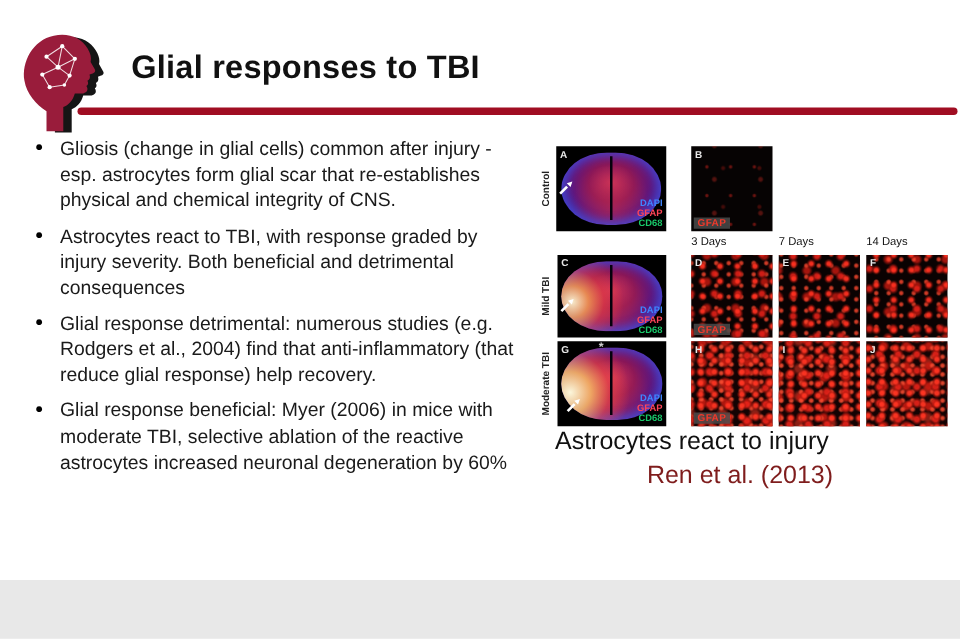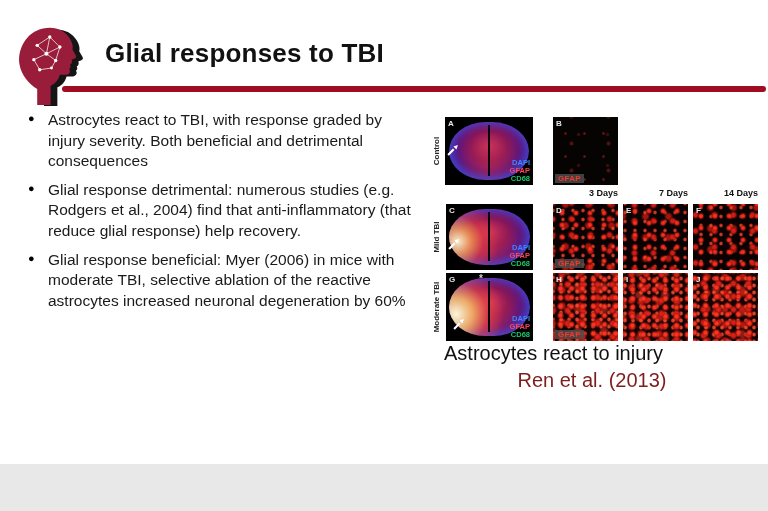--- a/index.html
+++ b/index.html
@@ -17,21 +17,21 @@
   .marker{flex:0 0 12px;margin-top:3px;font-size:11px;line-height:1;color:#000;}
   .marker::before{content:"●";}
   .btext{flex:1;font-size:15.5px;line-height:1.33;color:#1a1a1a;margin-left:8px;}
 
   
   .figure{position:absolute;left:430px;top:110px;width:338px;height:300px;}
   .panel{position:absolute;overflow:hidden;background:#000;}
   .plabel{position:absolute;top:2px;left:3px;font-size:8px;font-weight:bold;color:#e8e8e8;z-index:4;}
   .rowlabel{position:absolute;height:12px;text-align:center;font-size:8px;font-weight:bold;color:#222;
             transform:rotate(-90deg);white-space:nowrap;}
-  .colhead{position:absolute;top:78px;width:65px;text-align:right;font-size:9px;font-weight:bold;color:#111;}
+  .colhead{position:absolute;top:78px;width:65px;text-align:left;font-size:9px;font-weight:normal;color:#111;}
 
   
   .ellipse{position:absolute;left:4%;top:7%;width:92%;height:86%;border-radius:50%/55%;
     background:
       radial-gradient(ellipse at 50% 75%, rgba(200,45,75,.55) 0%, rgba(0,0,0,0) 55%),
       radial-gradient(ellipse at 50% 42%, rgba(215,55,95,.95) 0%, rgba(150,25,95,.92) 32%,
         rgba(105,25,135,.92) 55%, rgba(55,45,180,.95) 78%, rgba(22,18,75,1) 96%);
     box-shadow:inset 0 0 7px 3px rgba(75,75,215,.75);}
   .ellipse::after{content:"";position:absolute;left:calc(50% - 1px);top:6%;width:2px;height:87%;background:#05010c;}
   .ellipse.injury::before{content:"";position:absolute;inset:0;border-radius:inherit;
@@ -96,20 +96,24 @@
       <circle cx="33" cy="58" r="2"></circle>
         <circle cx="47" cy="56" r="1.7"></circle>
     </g>
   </svg>
   <div class="title">Glial responses to TBI</div>
   <div class="rule"></div>
 
   <div class="bullets">
     <div class="bullet">
       <span class="marker"></span>
+      <span class="btext">Gliosis (change in glial cells) common after injury - esp. astrocytes form glial scar that re-establishes physical and chemical integrity of CNS.</span>
+    </div>
+    <div class="bullet">
+      <span class="marker"></span>
       <span class="btext">Astrocytes react to TBI, with response graded by injury severity. Both beneficial and detrimental consequences</span>
     </div>
     <div class="bullet">
       <span class="marker"></span>
       <span class="btext">Glial response detrimental: numerous studies (e.g. Rodgers et al., 2004) find that anti-inflammatory (that reduce glial response) help recovery.</span>
     </div>
     <div class="bullet">
       <span class="marker"></span>
       <span class="btext">Glial response beneficial: Myer (2006) in mice with moderate TBI, selective ablation of the reactive astrocytes increased neuronal degeneration by 60%</span>
     </div>

